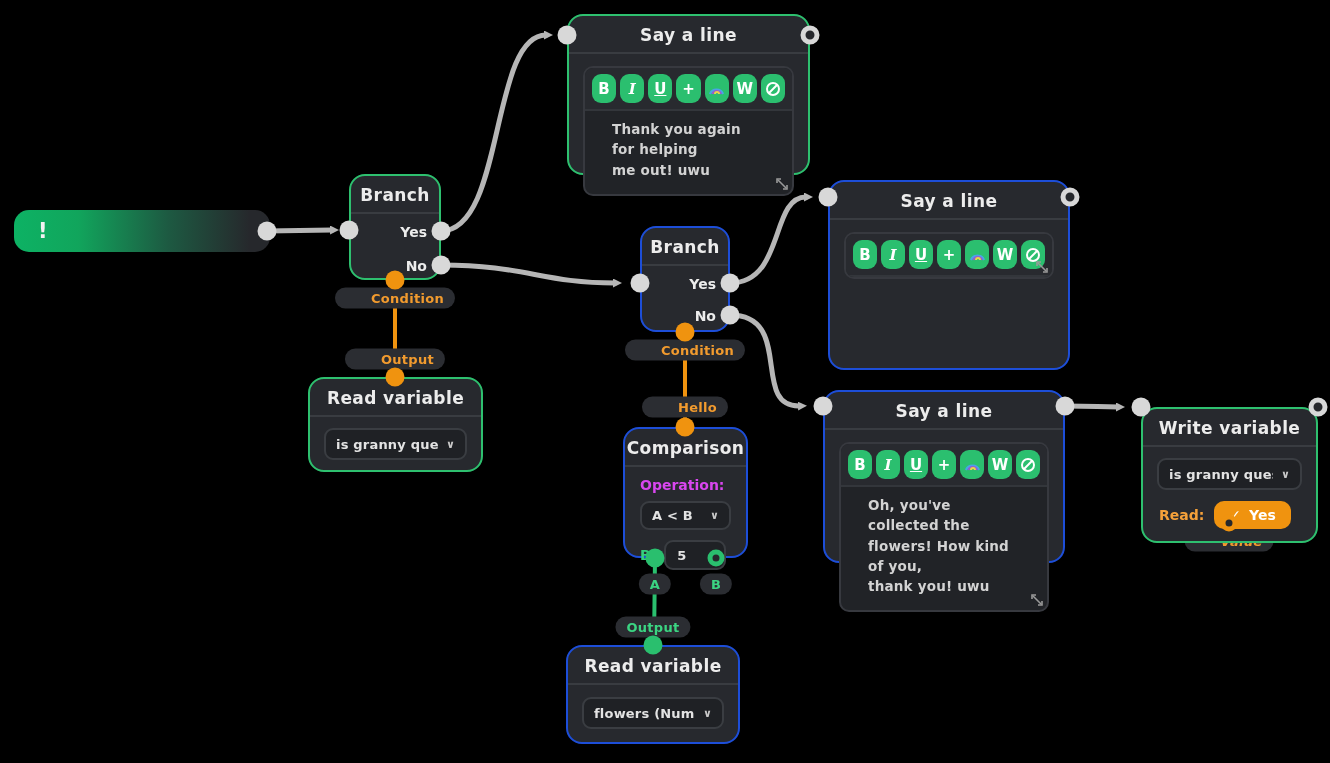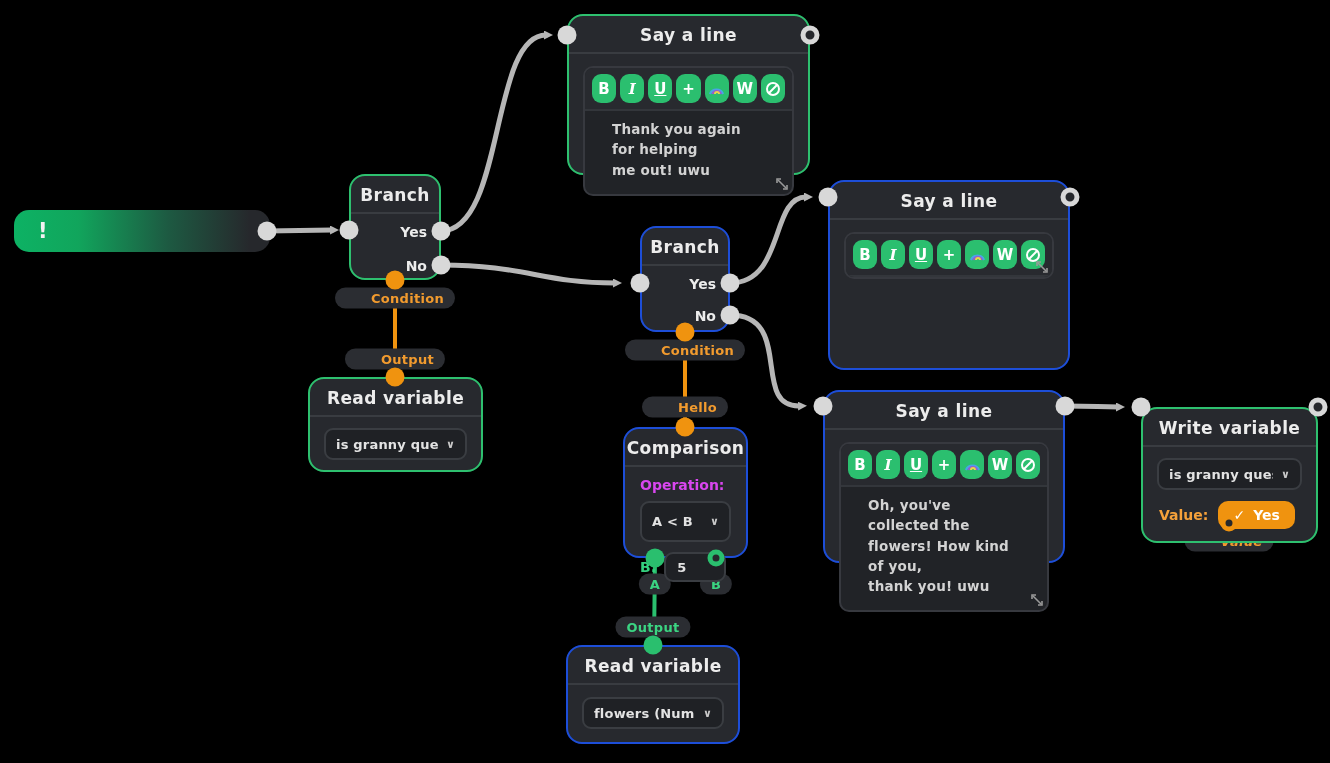--- a/index.html
+++ b/index.html
@@ -197,21 +197,21 @@
         <line x1="3" y1="3" x2="11" y2="11" stroke="#9a9a9a" stroke-width="1.6"></line>
         <path d="M2 6 L2 2 L6 2" fill="none" stroke="#9a9a9a" stroke-width="1.6"></path>
         <path d="M8 12 L12 12 L12 8" fill="none" stroke="#9a9a9a" stroke-width="1.6"></path>
       </svg>
     </div>
   </div>
 
   <div class="node" style="left:623px;top:427px;width:125px;height:131px;">
     <div class="node-title divided">Comparison</div>
     <div class="op-label">Operation:</div>
-    <div class="dropdown" style="margin:8px 15px 0;height:41px;">
+    <div class="dropdown" style="margin:8px 15px 0;height:29px;">
       <span class="dd-text">A &lt; B</span>
       <span class="chev">∨</span>
     </div>
     <div class="b-row">
       <span class="b-label">B:</span>
       <div class="text-input" style="width:62px;">5</div>
     </div>
   </div>
 
   <div class="node" style="left:823px;top:390px;width:242px;height:173px;">
@@ -248,21 +248,21 @@
     </div>
   </div>
 
   <div class="node selected" style="left:1141px;top:388px;width:177px;height:136px;margin-top:19px;">
     <div class="node-title divided">Write variable</div>
     <div class="dropdown" style="margin:11px 14px 0;">
       <span class="dd-text">is granny quest com</span>
       <span class="chev">∨</span>
     </div>
     <div class="val-row">
-      <span class="val-label">Value:</span>
+      <span class="val-label">Read:</span>
       <button class="yes-btn">
         <span>✓</span>
         <span>Yes</span>
       </button>
     </div>
   </div>
 
   <div class="node" style="left:566px;top:645px;width:174px;height:99px;">
     <div class="node-title divided">Read variable</div>
     <div class="dropdown" style="margin:12px 14px 0;">

